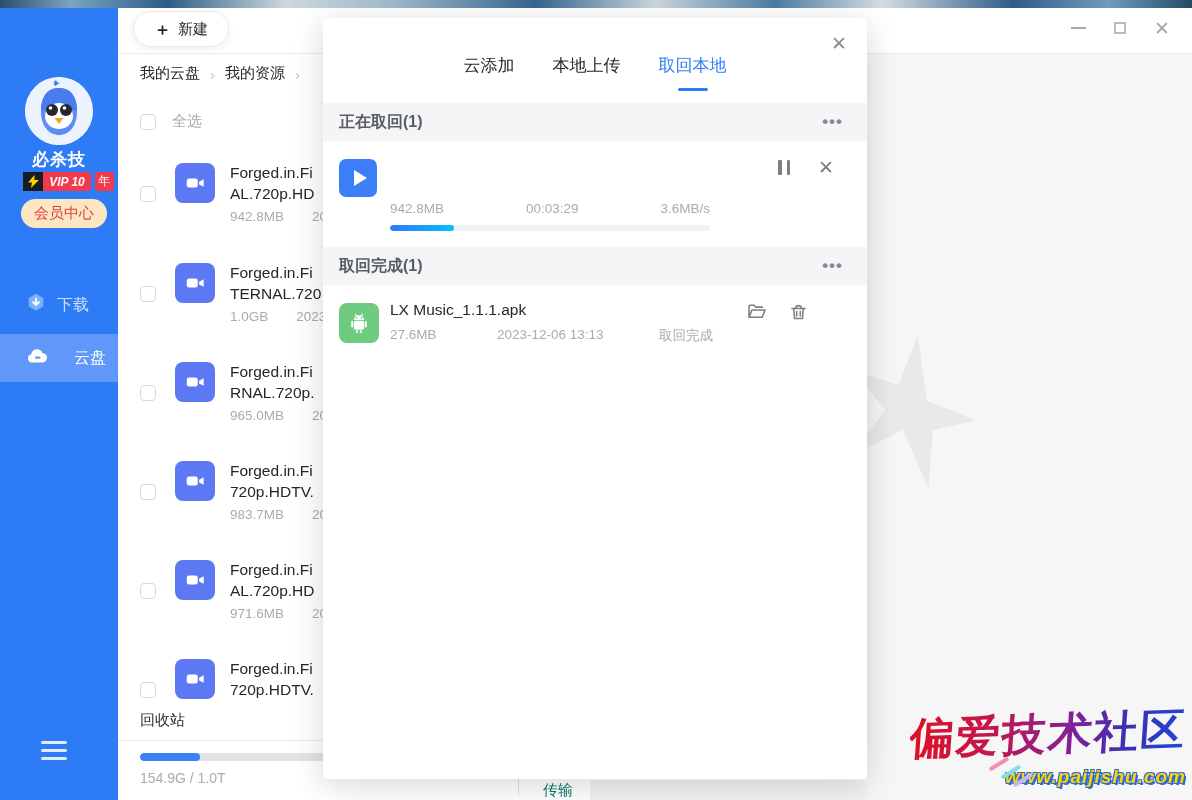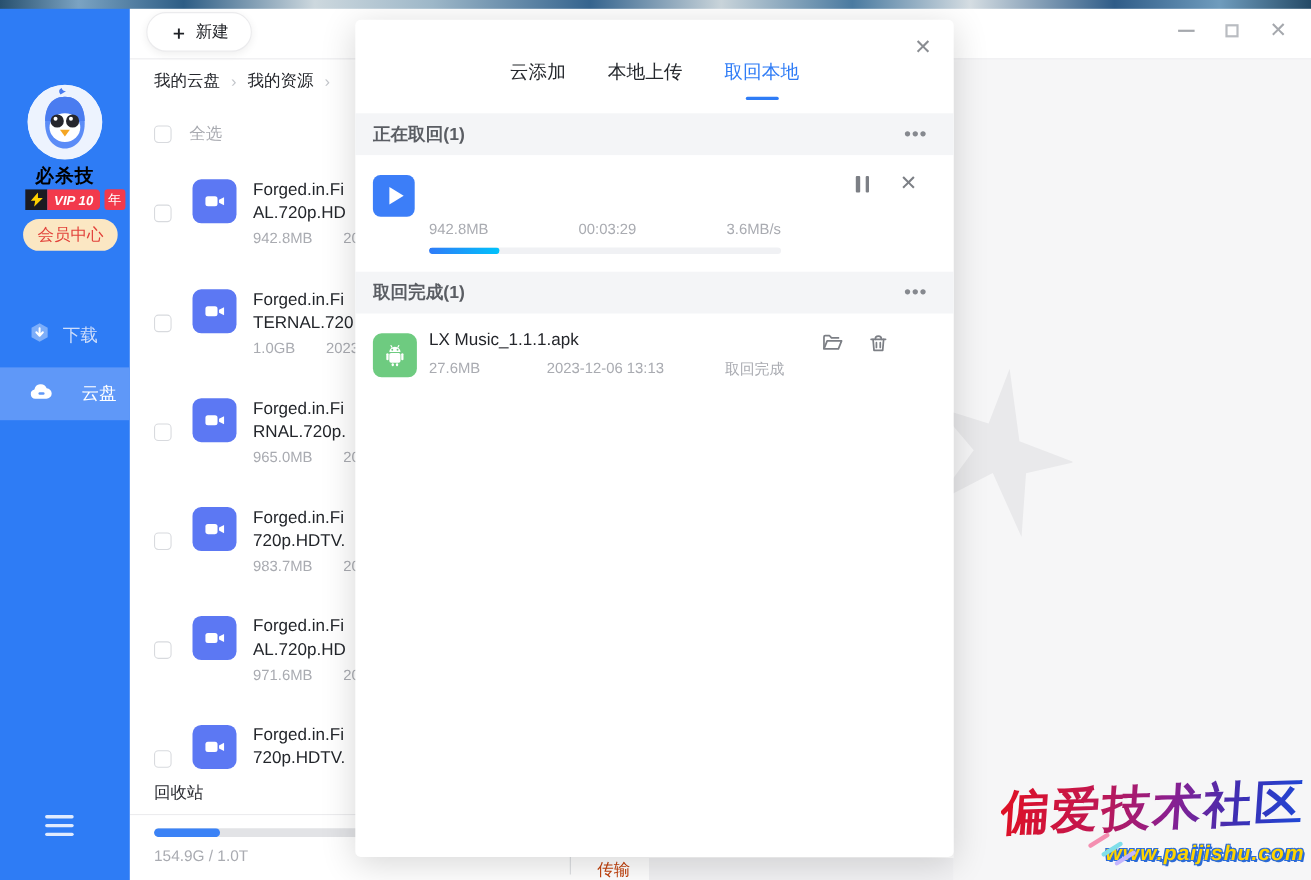--- a/index.html
+++ b/index.html
@@ -7,21 +7,21 @@
   body { font-family:"Liberation Sans","DejaVu Sans",sans-serif; background:#fff; }
   .app { position:relative; width:1192px; height:800px; overflow:hidden; background:#fff; }
 
   
   .top-strip { position:absolute; left:0; top:0; width:1192px; height:8px; z-index:30;
     background:linear-gradient(90deg,#28506e 0%,#7ba3c2 6%,#2d5d85 14%,#cdd8de 24%,#9db7c8 33%,#35648e 45%,#c9d4da 55%,#4a7aa0 65%,#d5dde2 74%,#2f5c88 85%,#6f9cbd 93%,#244a66 100%); }
 
   
   .sidebar { position:absolute; left:0; top:0; width:118px; height:800px; background:var(--sidebar); z-index:5; }
   .avatar { position:absolute; left:25px; top:77px; width:68px; height:68px; border-radius:50%; background:#edf3fe; overflow:hidden; }
-  .user-name { position:absolute; left:0; top:148px; width:118px; text-align:center; color:#000000; font-size:17px; font-weight:bold; letter-spacing:1px; }
+  .user-name { position:absolute; left:0; top:148px; width:118px; text-align:center; color:#ffffff; font-size:17px; font-weight:bold; letter-spacing:1px; }
   .vip-badge { position:absolute; left:0; top:172px; width:118px; display:flex; justify-content:center; align-items:center; gap:4px; }
   .vip-main { display:flex; height:19px; border-radius:4px; overflow:hidden;padding-left:19px; }
   .vip-bolt { width:20px; background:#1b1b22; display:flex; align-items:center; justify-content:center; }
   .vip-label { background:var(--vip-red); color:#fff; font-size:12px; font-weight:bold; font-style:italic; padding:0 6px; display:flex; align-items:center; }
   .vip-year { height:19px; min-width:19px; background:var(--vip-red); border-radius:3px; color:#fff; font-size:12px; display:flex; align-items:center; justify-content:center; padding:0 2px; }
   .member-btn { position:absolute; left:21px; top:199px; width:86px; height:29px; border-radius:15px; background:var(--member-bg); color:var(--member-text); font-size:15px; display:flex; align-items:center; justify-content:center; cursor:pointer; }
   .nav-item { position:absolute; left:0; width:118px; height:48px; display:flex; align-items:center; padding-left:25px; gap:10px; color:#cfdefb; font-size:16px; cursor:pointer; }
   .nav-item.active { background:var(--sidebar-active); color:#fff;gap:25px; }
   .nav-download { top:281px; }
   .nav-cloud { top:334px; }
@@ -56,21 +56,21 @@
   .finfo { margin-top:5px; font-size:13.5px; color:#a9abb1; white-space:nowrap; }
   .finfo .fdate { margin-left:28px; }
 
   .recycle { position:absolute; left:22px; top:711px; font-size:15px; color:#2b2d33; cursor:pointer; }
   .footer-line { position:absolute; left:0; top:740px; width:500px; height:1px; background:#ececee; }
   .storage-bar { position:absolute; left:22px; top:753px; width:400px; height:8px; border-radius:4px; background:#e2e3e6; overflow:hidden; }
   .storage-fill { height:100%; border-radius:4px; background:#3b82f6; }
   .storage-text { position:absolute; left:22px; top:770px; font-size:14px; color:#a9abb1; }
   .expand-link { position:absolute; left:310px; top:804px; font-size:15px; color:var(--accent); cursor:pointer;text-align:right; }
   .bottom-div { position:absolute; left:400px; top:777px; width:1px; height:18px; background:#dcdee2; }
-  .transfer-label { position:absolute; left:425px; top:781px; font-size:15px; color:#c2410c; cursor:pointer; }
+  .transfer-label { position:absolute; left:425px; top:781px; font-size:15px; color:#0f766e; cursor:pointer; }
   .bottom-gray { position:absolute; left:472px; top:780px; width:277px; height:20px; background:#f2f2f4; }
   .right-pane { position:absolute; left:749px; top:54px; width:325px; height:746px; background:#f6f6f7; }
 
   .leaf { position:absolute; left:727px; top:335px; z-index:1; }
   .watermark { position:absolute; right:6px; bottom:12px; z-index:2; text-align:right; }
   .wm-title { font-size:44px; font-weight:bold; letter-spacing:2px; transform:skewX(-6deg) rotate(-2deg);
     background:linear-gradient(95deg,#e01023 0%,#c3174e 30%,#8c1f8f 55%,#3c2fb4 78%,#1d49d8 100%);
     -webkit-background-clip:text; background-clip:text; color:transparent; }
   .wm-url { margin-top:2px; font-size:19px; font-weight:bold; font-style:italic; color:#ffd400; letter-spacing:1px;
     text-shadow:-1px -1px 0 #2b6bd8, 1px -1px 0 #2b6bd8, -1px 1px 0 #2b6bd8, 1px 1px 0 #2b6bd8, 2px 2px 0 #2b6bd8; }

